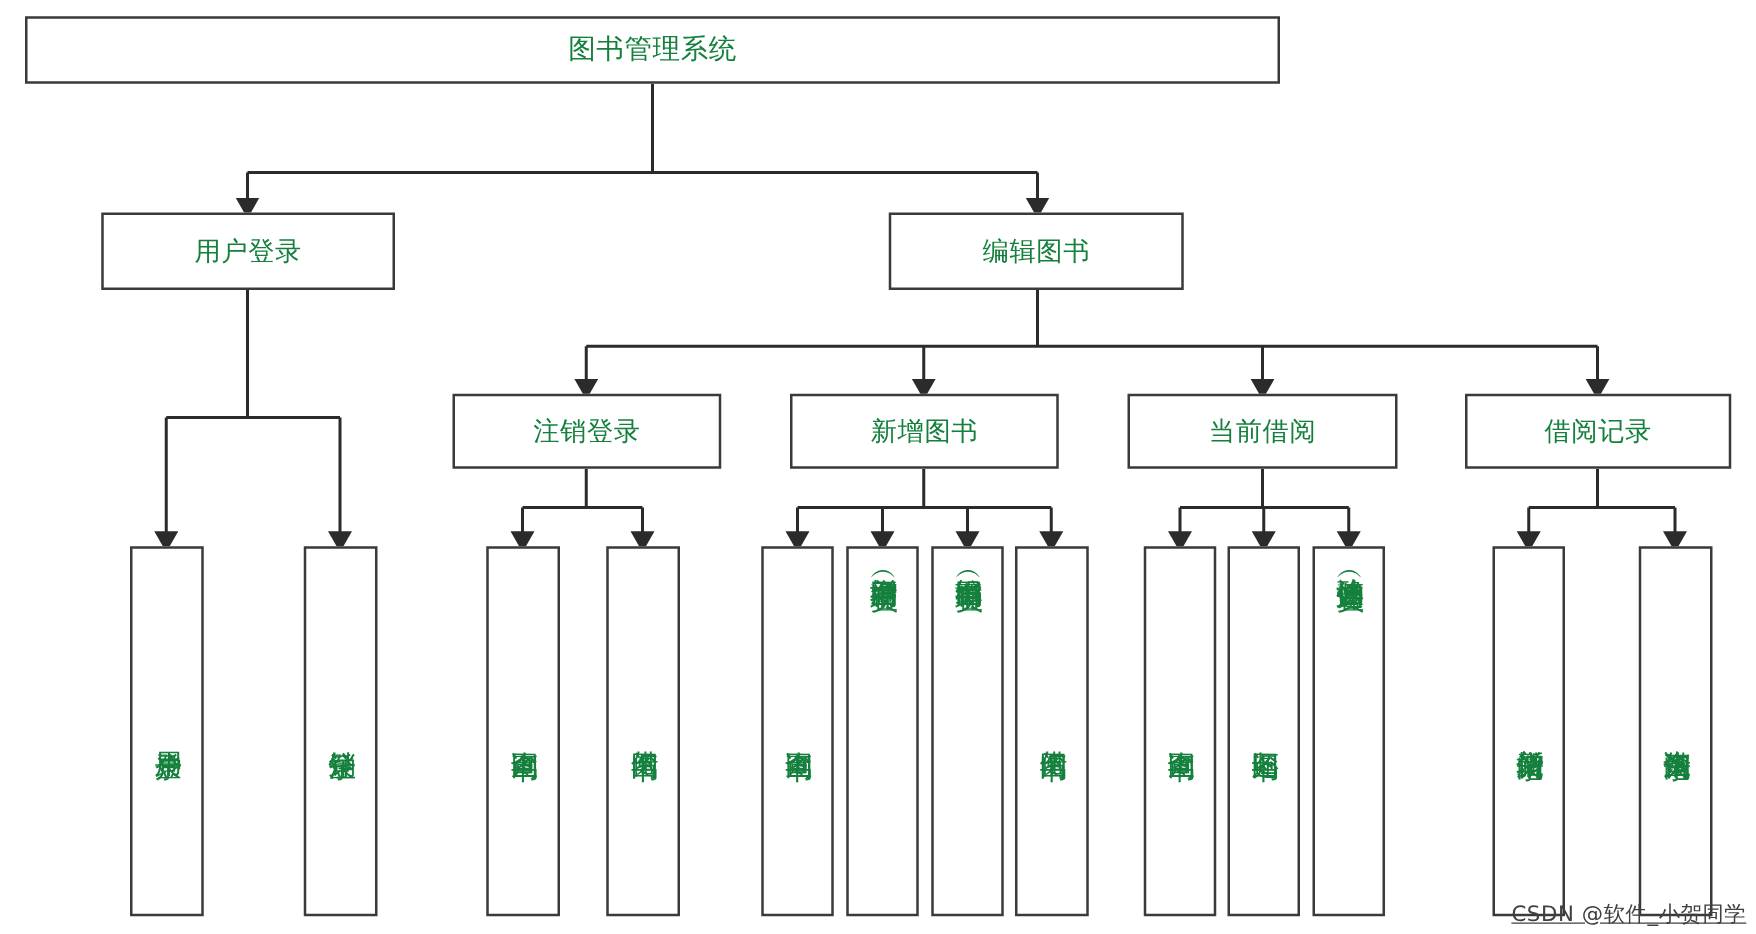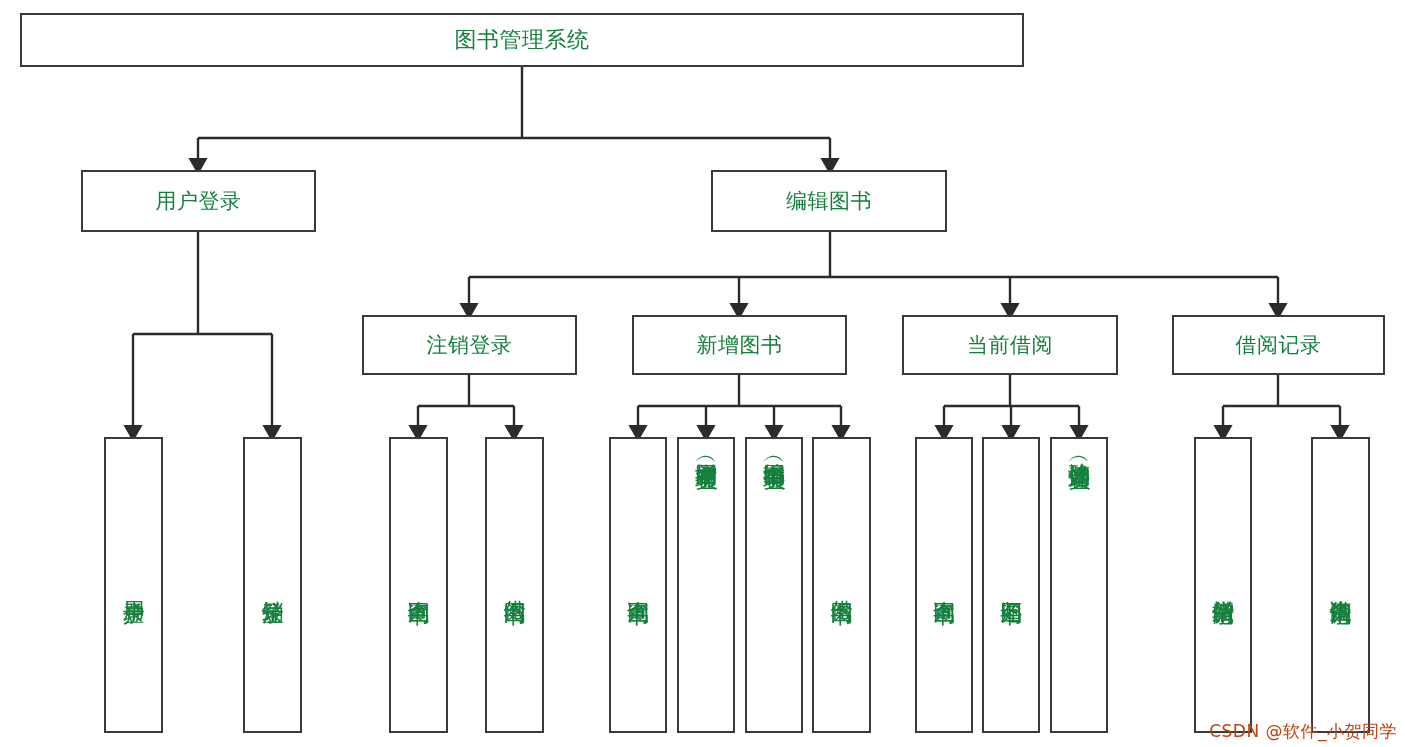--- a/index.html
+++ b/index.html
@@ -68,24 +68,25 @@
     padding-top:0;
   }
   .node.v.center .lbl{ margin-top:0; }
 
   
   #watermark{
     position:absolute;
     right:8px;
     bottom:4px;
     font-size:17px;
-    color:#c2410c;
+    color:#404040;
     z-index:3;
     white-space:nowrap;
     letter-spacing:0.5px;
+    text-decoration:underline;
   }
 </style>
 </head>
 <body>
 
 <div id="canvas">
 
   <svg id="wires" viewBox="0 0 1405 747" width="1405" height="747" xmlns="http://www.w3.org/2000/svg">
     <defs>
       <marker id="arrow" markerWidth="12" markerHeight="12" refX="2.5" refY="4" orient="auto" markerUnits="strokeWidth">

